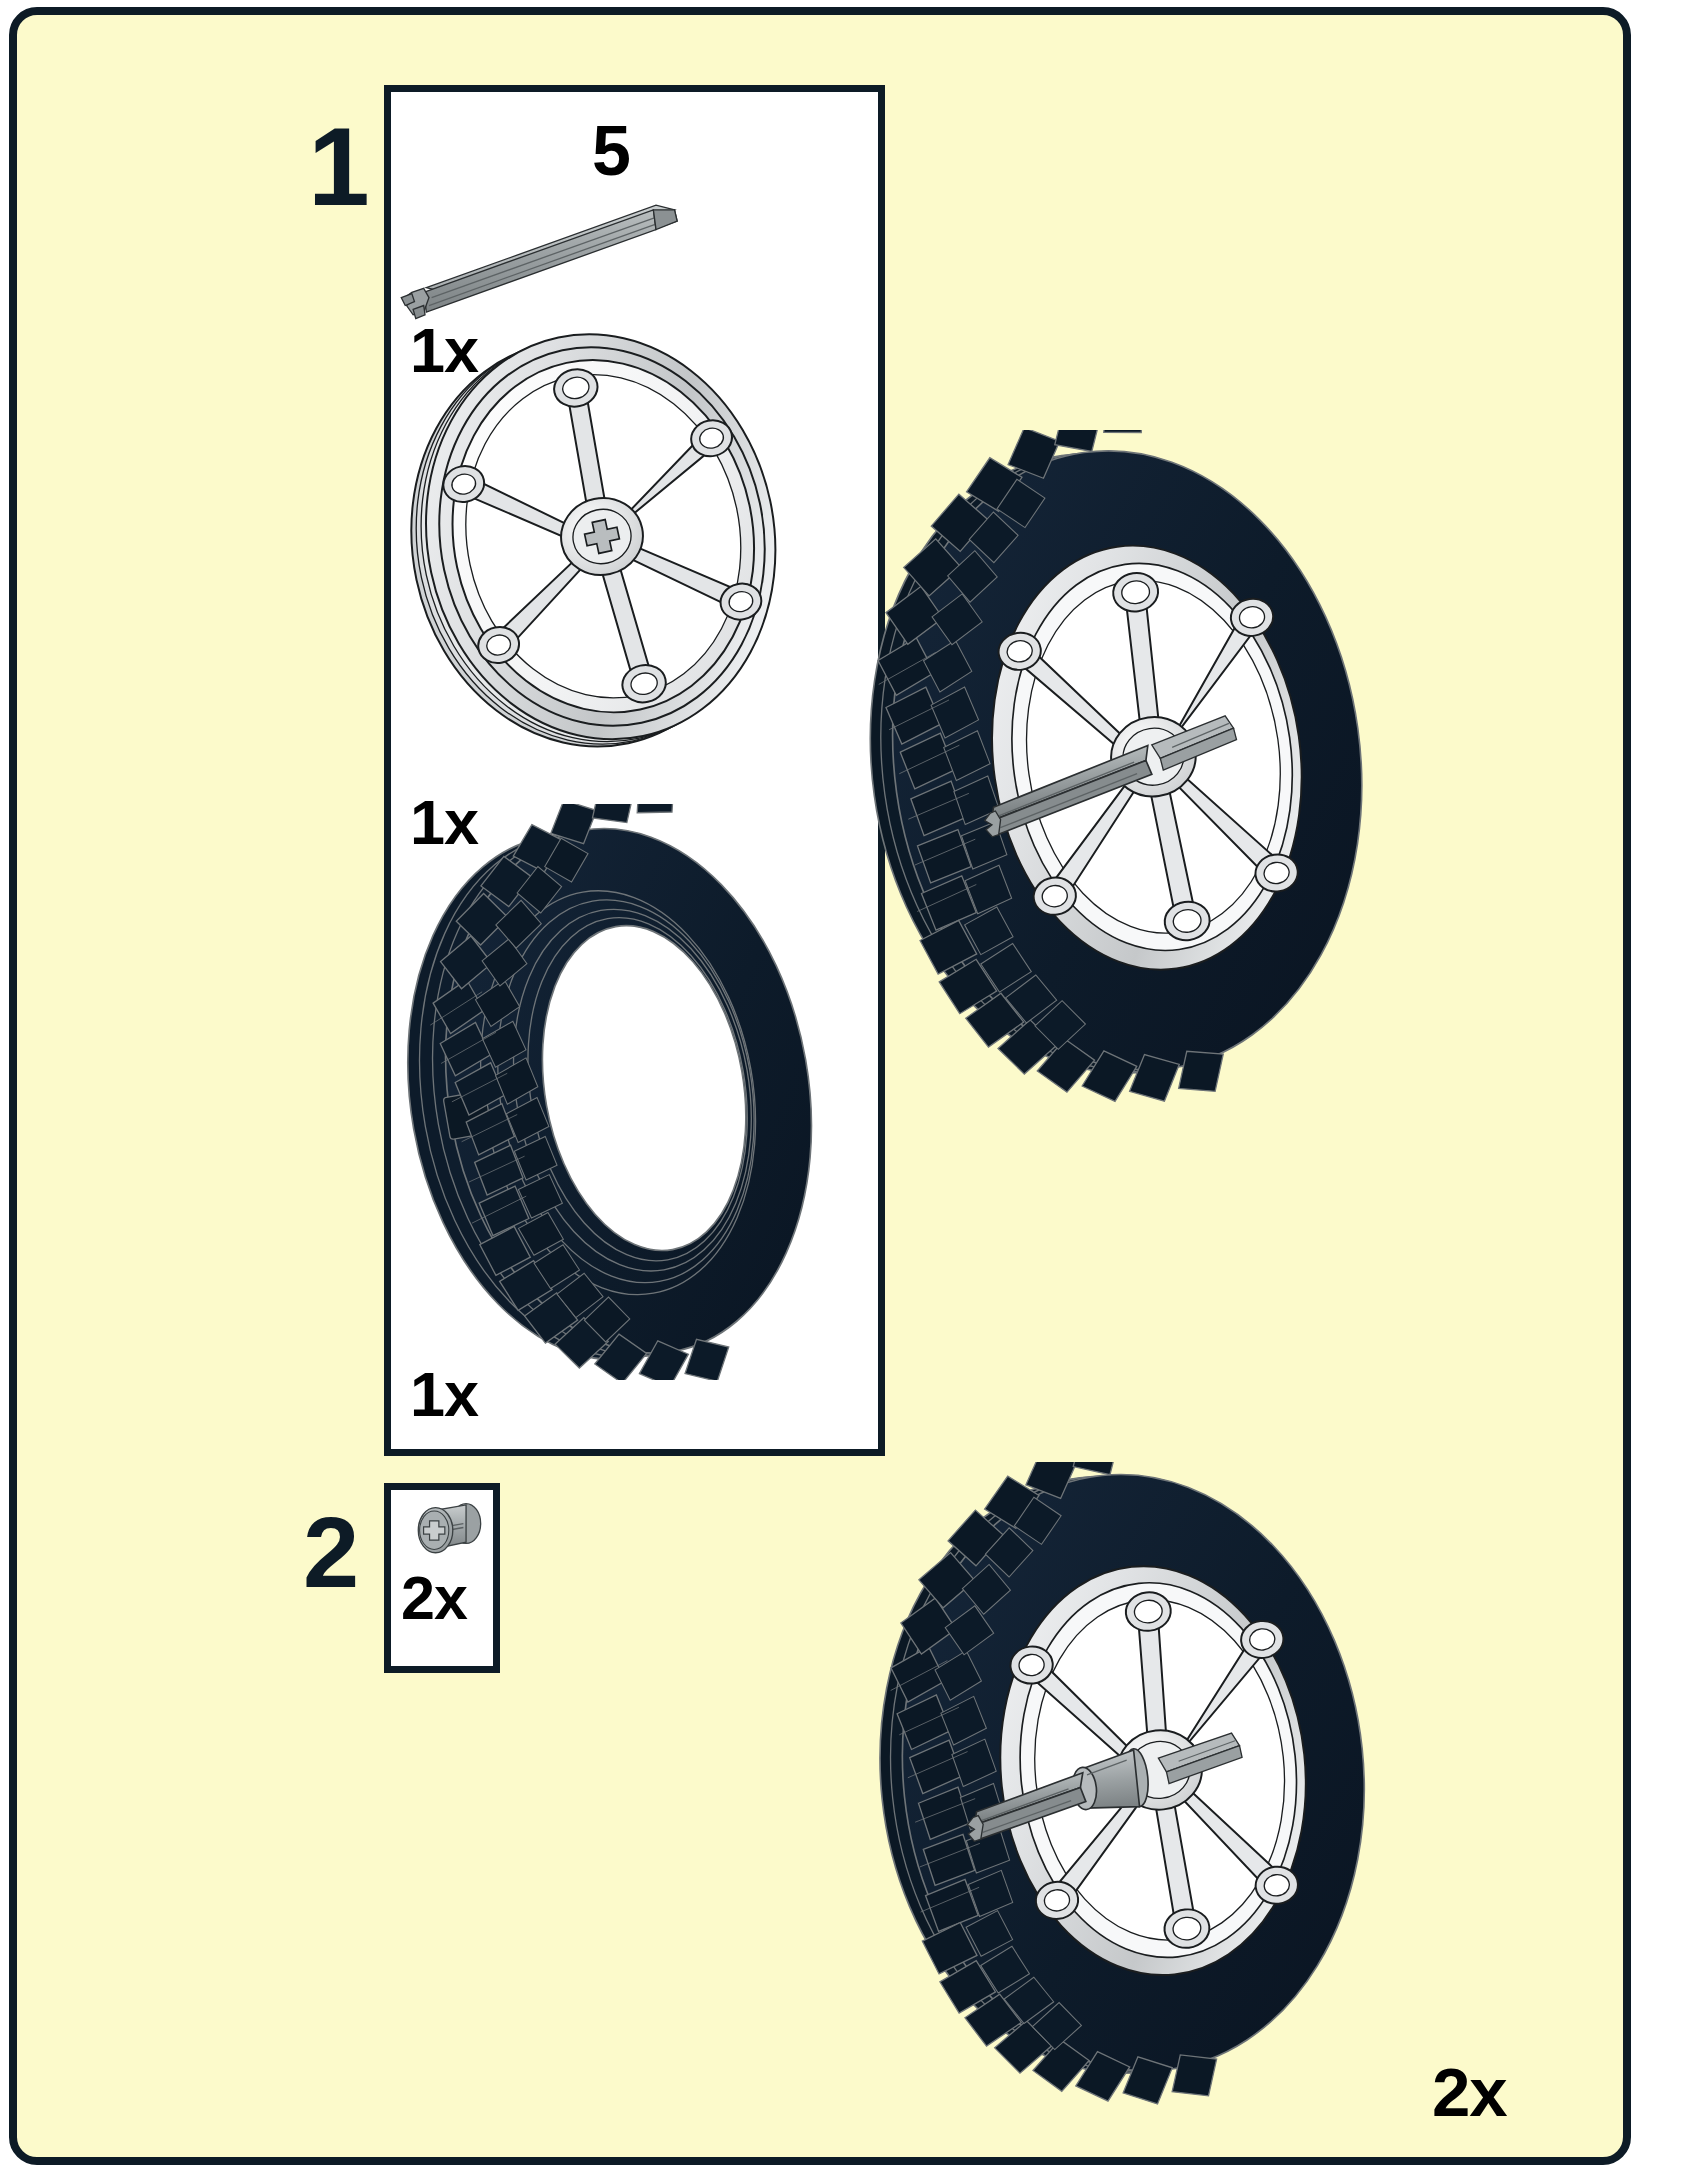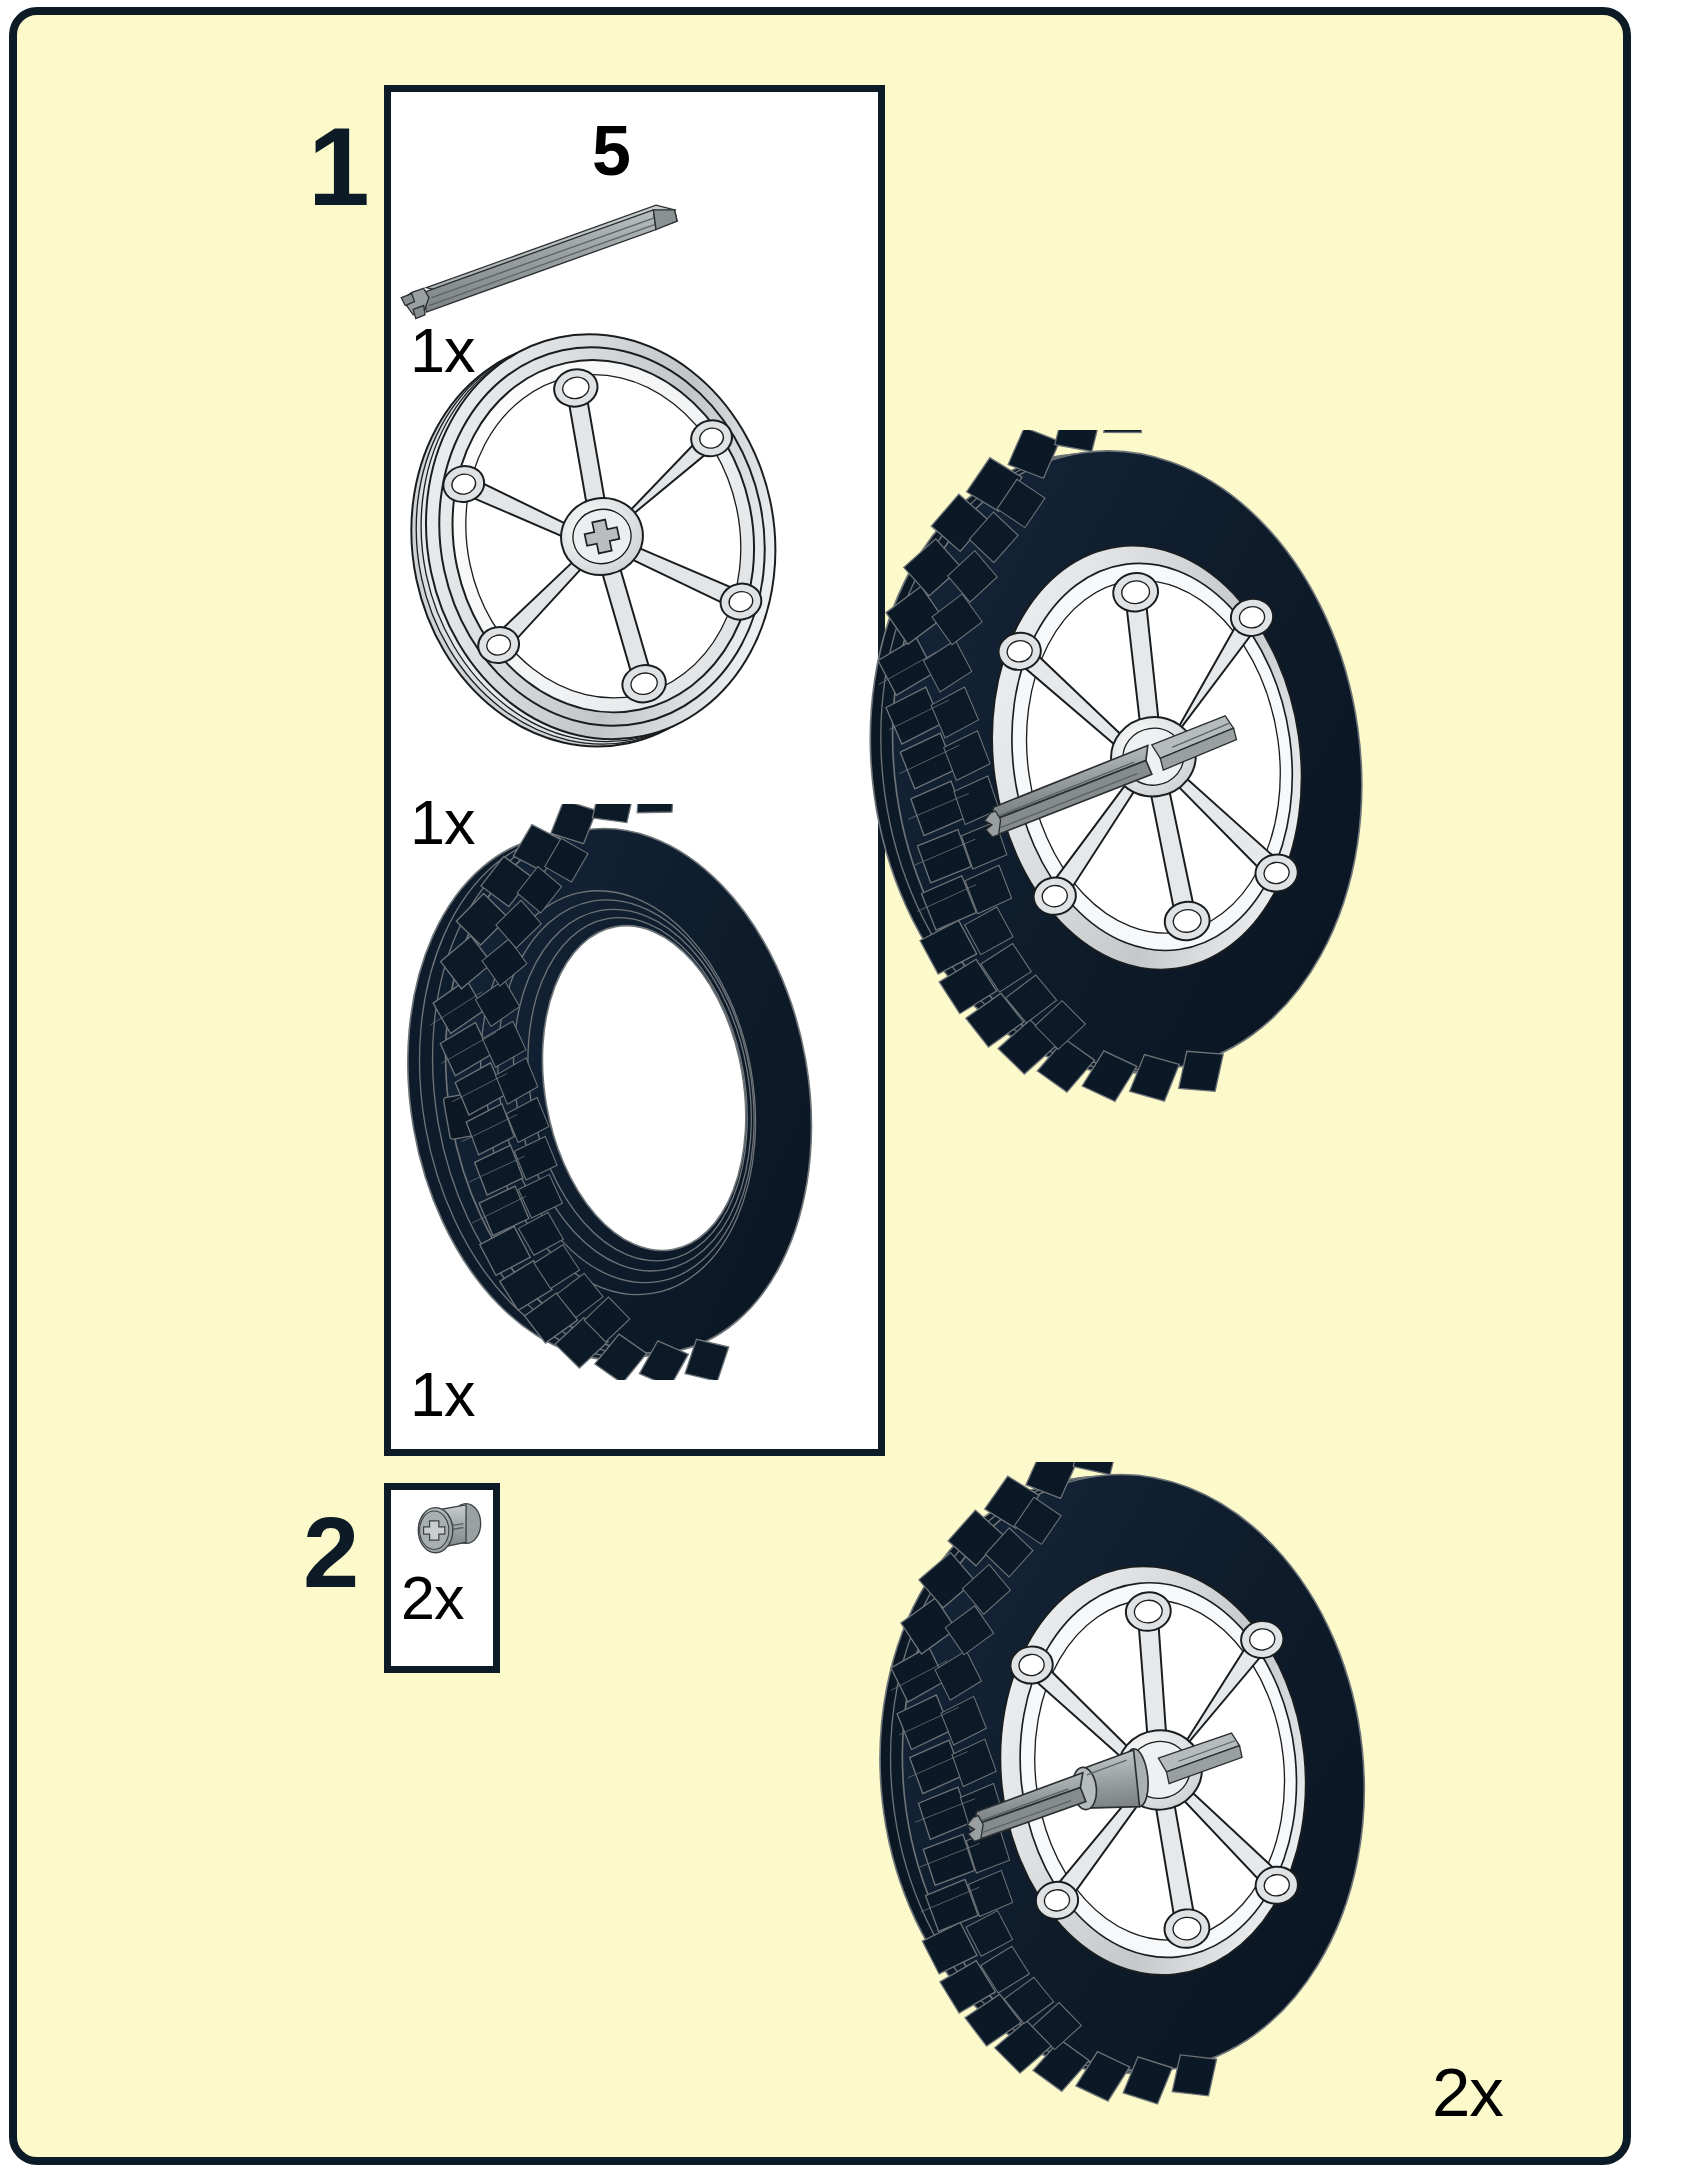--- a/index.html
+++ b/index.html
@@ -56,21 +56,21 @@
     color: #0d1b26;
     line-height: 1;
     letter-spacing: -0.02em;
   }
   #step-number-1 { left: 308px; top: 112px; font-size: 111px; }
   #step-number-2 { left: 303px; top: 1502px; font-size: 101px; }
 
   
   .qty {
     position: absolute;
-    font-weight: normal;
+    font-weight: bold;
     color: #000000;
     line-height: 1;
     letter-spacing: -0.015em;
   }
   #qty-axle   { left: 410px; top: 319px;  font-size: 63px; }
   #qty-rim    { left: 410px; top: 791px; font-size: 63px; }
   #qty-tire   { left: 410px; top: 1363px; font-size: 63px; }
   #qty-bush   { left: 401px; top: 1568px; font-size: 61px; }
   #qty-result { left: 1432px; top: 2058px; font-size: 69px; color:#000; }
 

